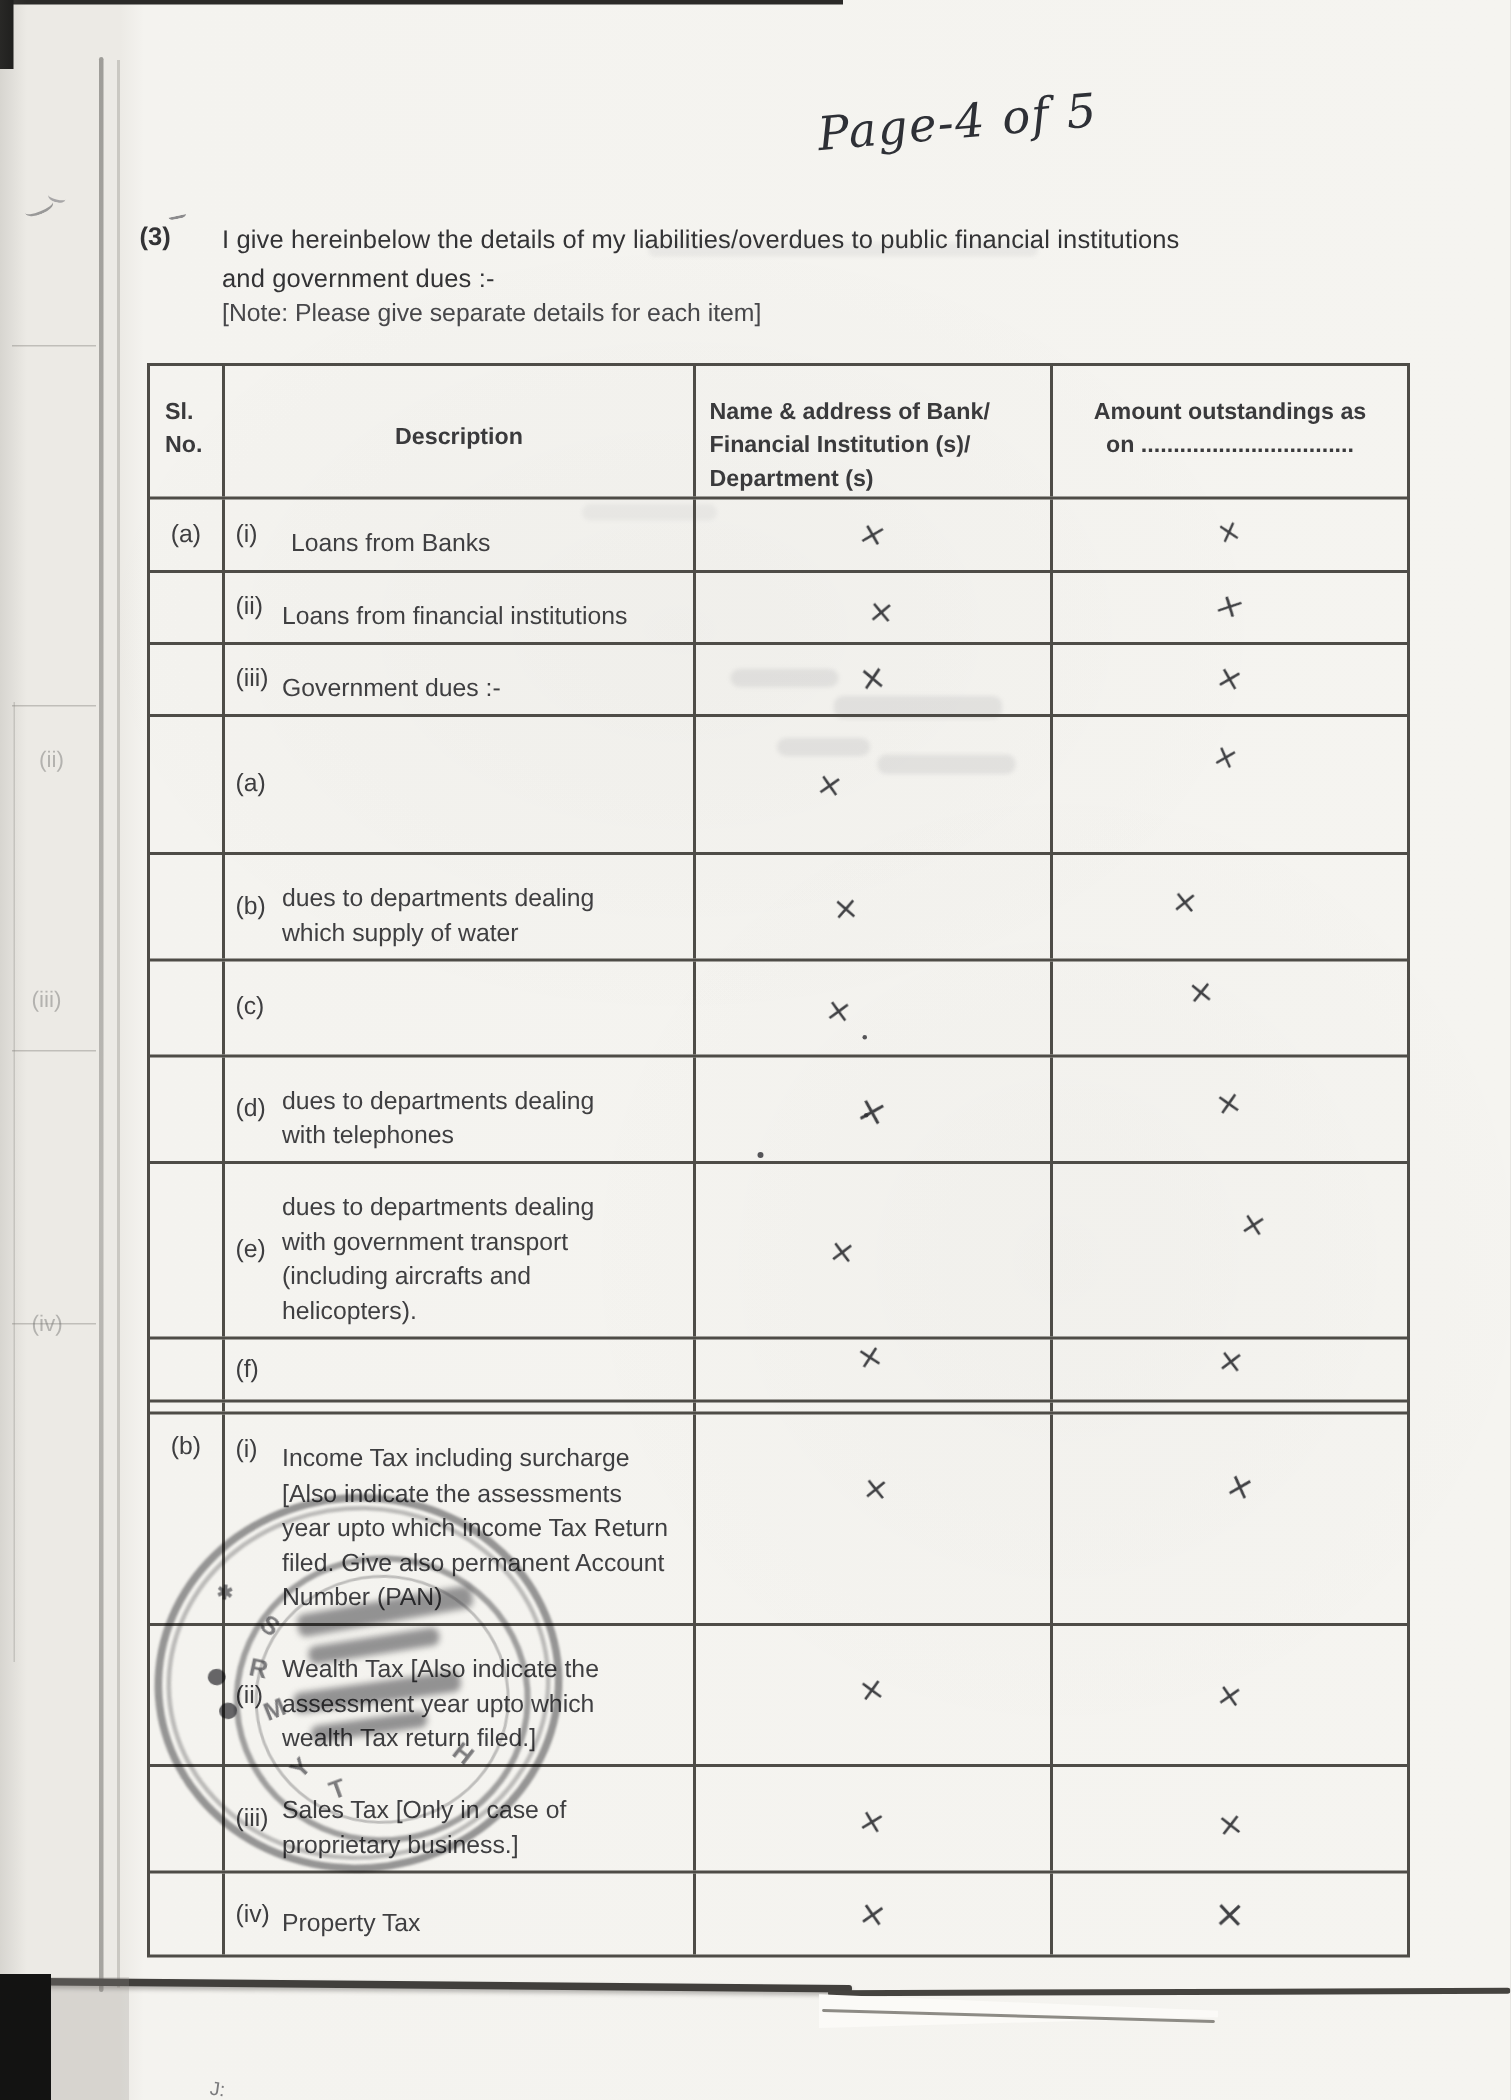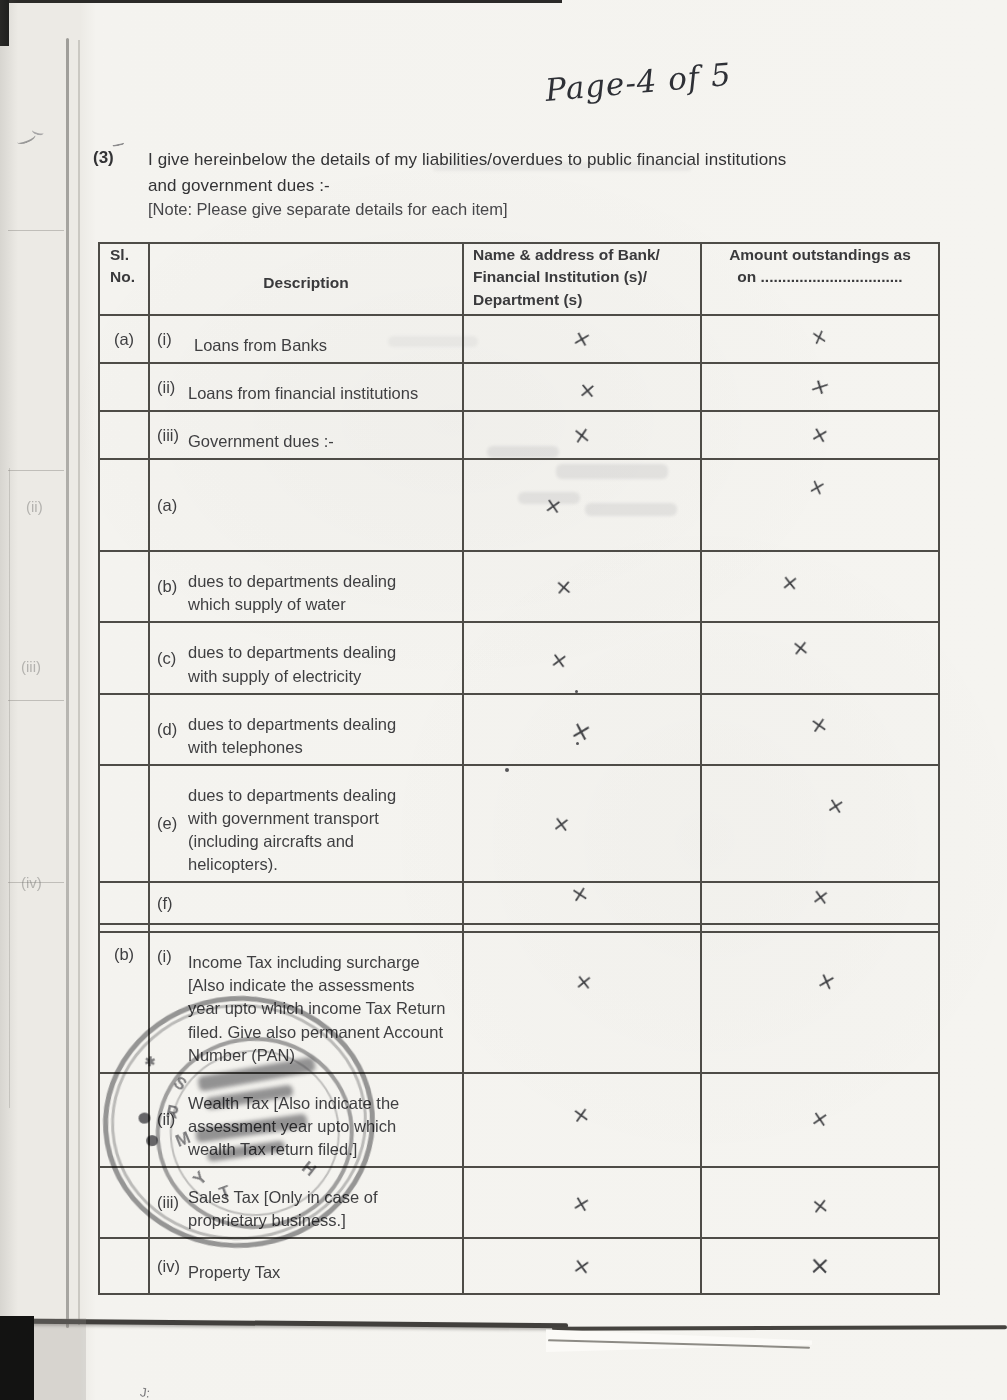--- a/index.html
+++ b/index.html
@@ -56,21 +56,21 @@
   .trow{display:flex;border-top:2px solid #4e4c47;align-items:stretch;}
   .trow:first-child{border-top:none;}
   .c1{width:50px;flex:none;border-right:2px solid #4e4c47;display:flex;align-items:center;justify-content:center;
       font-size:16.5px;color:#3e3e40;}
   .c2{width:314px;flex:none;border-right:2px solid #4e4c47;display:flex;}
   .c3{width:238px;flex:none;border-right:2px solid #4e4c47;display:flex;align-items:center;justify-content:center;}
   .c4{flex:1;display:flex;align-items:center;justify-content:center;}
   .enum{width:36px;flex:none;display:flex;align-items:center;padding-left:7px;font-size:16.5px;color:#3e3e40;}
   .desc{flex:1;display:flex;align-items:center;font-size:16.5px;color:#3f3f41;line-height:1.4;padding:18px 4px 5px 2px;}
   .head{min-height:70px;}
-  .hc{flex-direction:column;align-items:flex-start;justify-content:flex-start;padding-top:0;
+  .hc{flex-direction:column;align-items:flex-start;justify-content:flex-start;padding-top:20px;
       font-weight:bold;font-size:15.5px;color:#3a3a3c;line-height:1.45;display:flex;}
   .head .c1{align-items:flex-start;padding-left:10px;}
   .head .c2{align-items:center;padding-top:8px;justify-content:center;font-weight:bold;font-size:15.5px;color:#3a3a3c;}
   .head .c3{padding-left:9px;align-items:flex-start;}
   .head .c4{align-items:center;}
   .r1{min-height:40px;}.r2{min-height:42px;}.r3{min-height:42px;}.r4{min-height:92px;}
   .r5{min-height:64px;}.r6{min-height:64px;}.r7{min-height:56px;}.r8{min-height:110px;}
   .r9{min-height:42px;}.gaprow{height:8px;}.r10{min-height:122px;}.r11{min-height:74px;}
   .r12{min-height:56px;}.r13{min-height:56px;}
   .r4 .desc,.r5 .desc,.r6 .desc,.r7 .desc,.r8 .desc{max-width:232px;}
@@ -260,21 +260,20 @@
         </div>
       <div class="c4">
           <span class="xmark">×</span>
         </div>
     </div>
 
     <div class="trow r6">
       <div class="c1"></div>
       <div class="c2">
         <span class="enum">(c)</span>
-        <span class="desc">dues to departments dealing with supply of electricity</span>
       </div>
       <div class="c3">
           <span class="xmark">×</span>
         </div>
       <div class="c4">
           <span class="xmark">×</span>
         </div>
     </div>
 
     <div class="trow r7">

